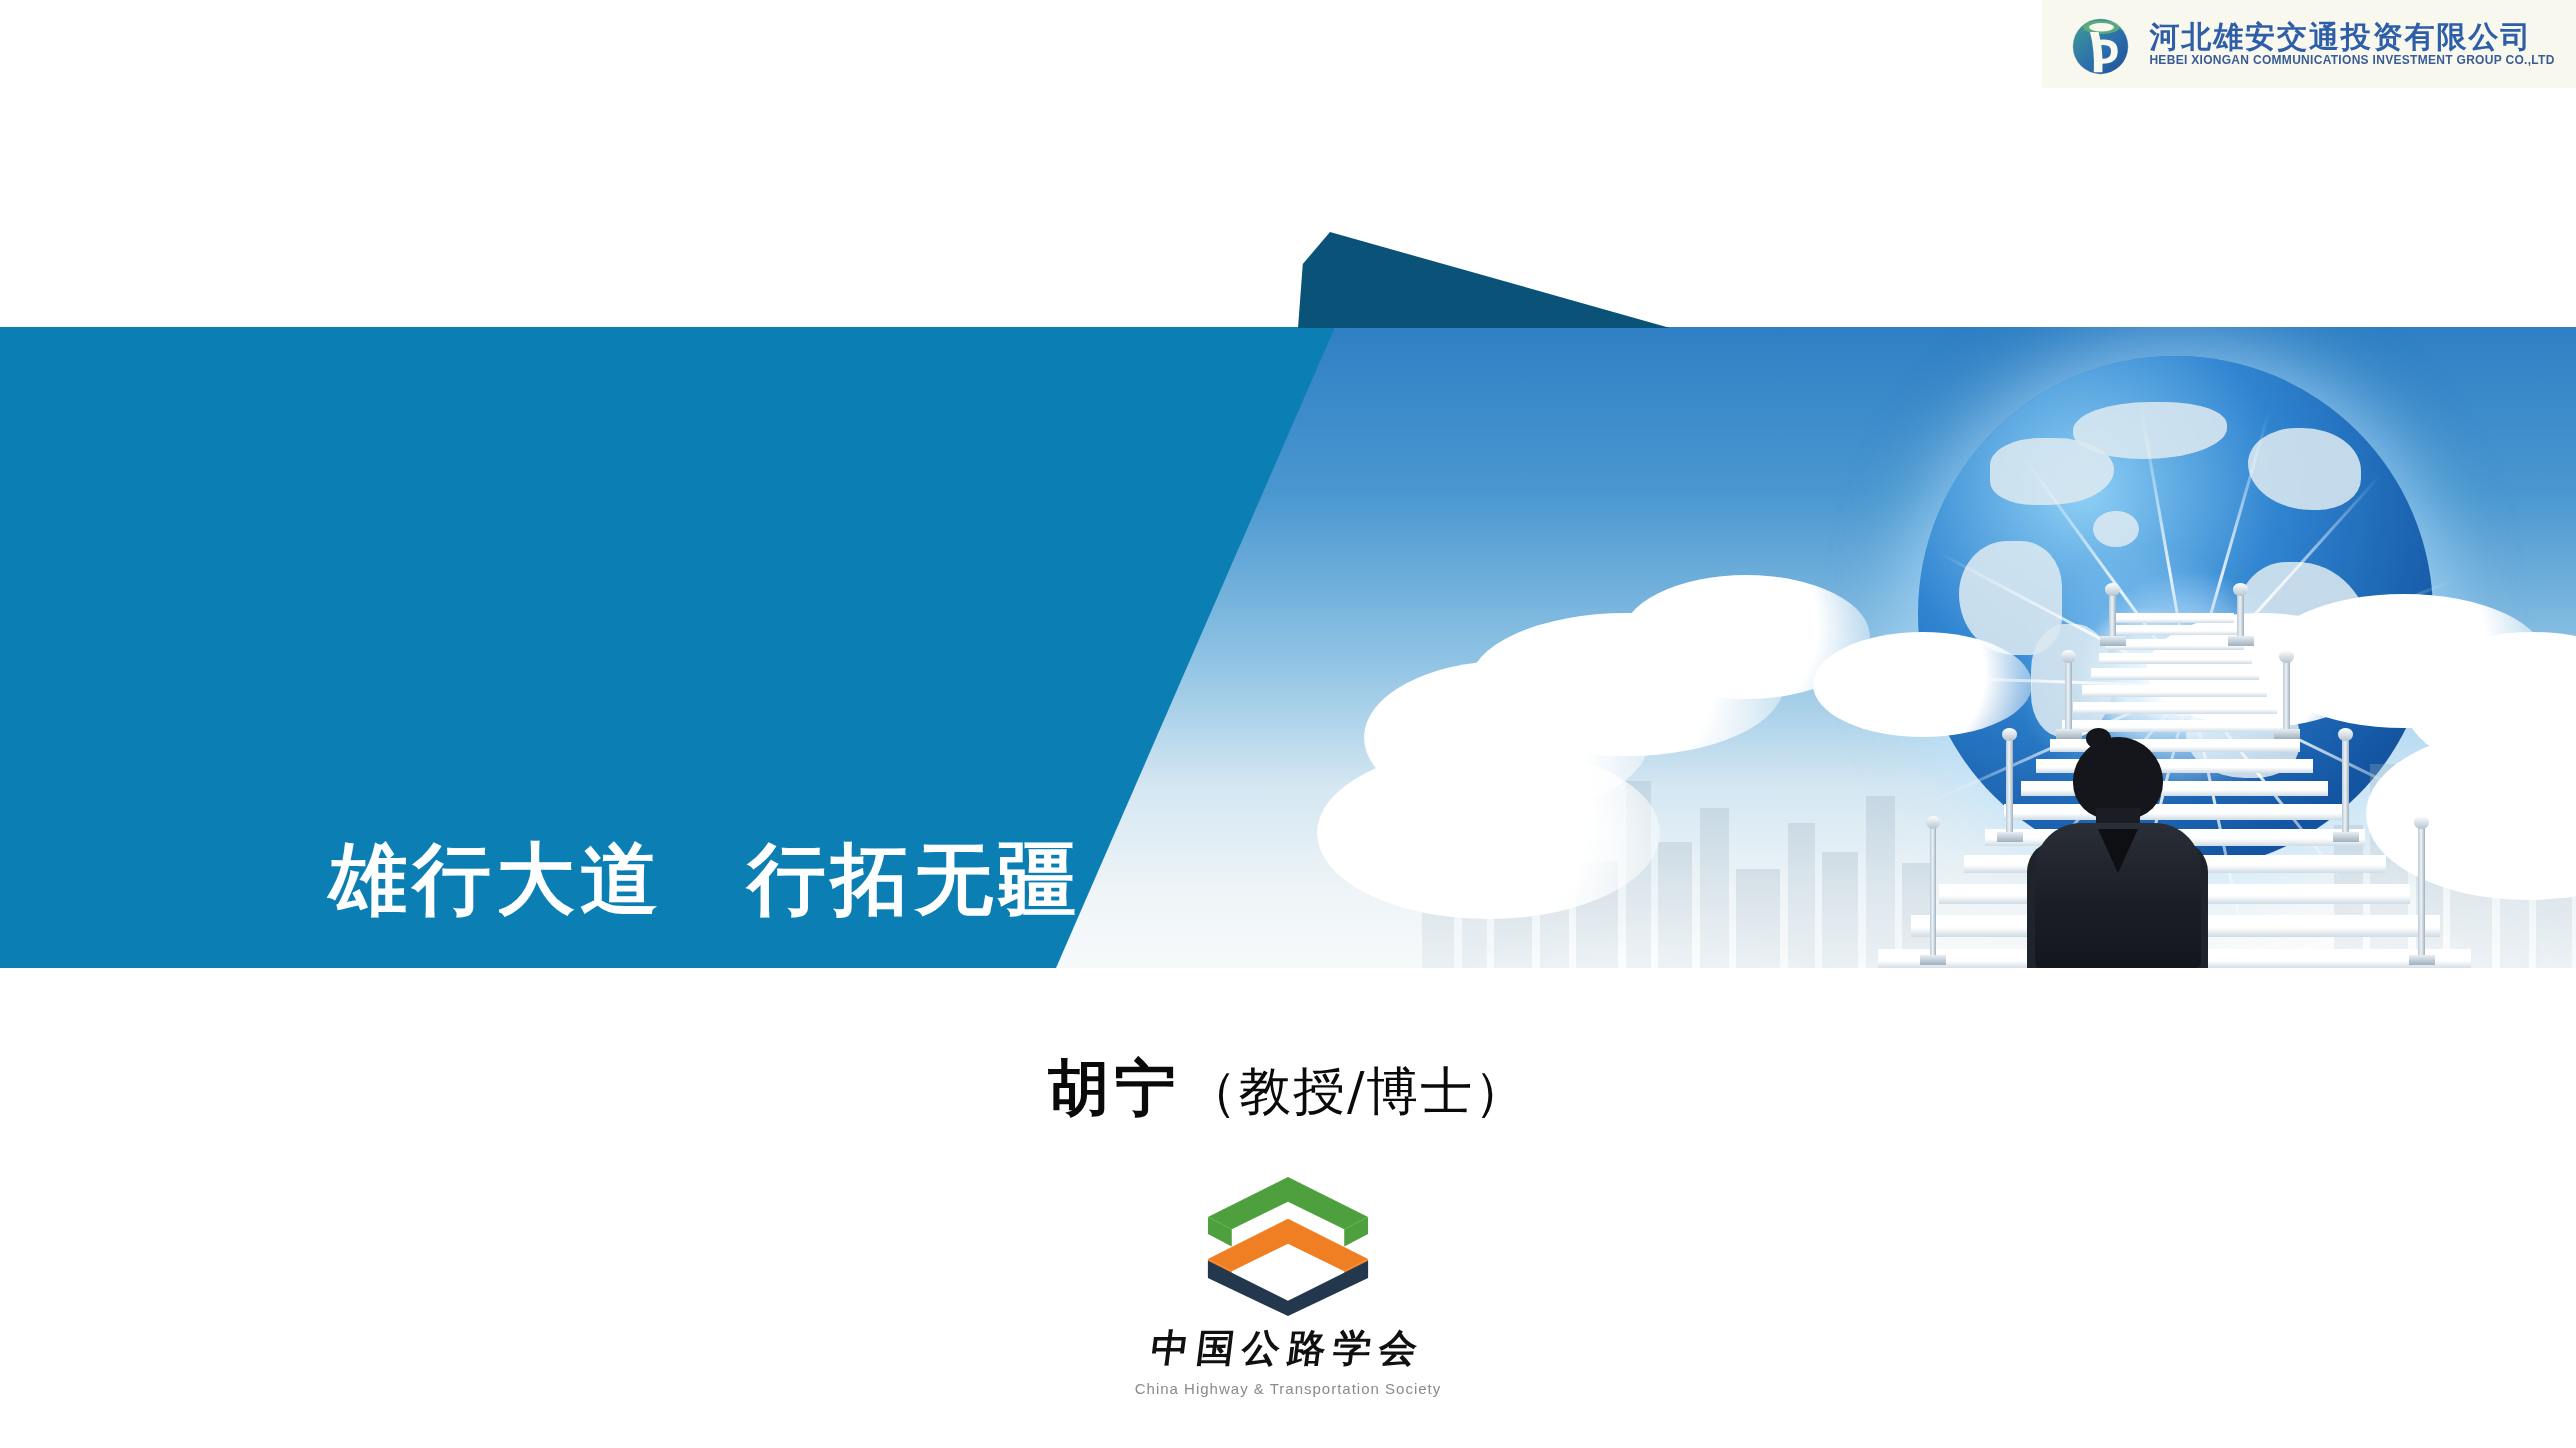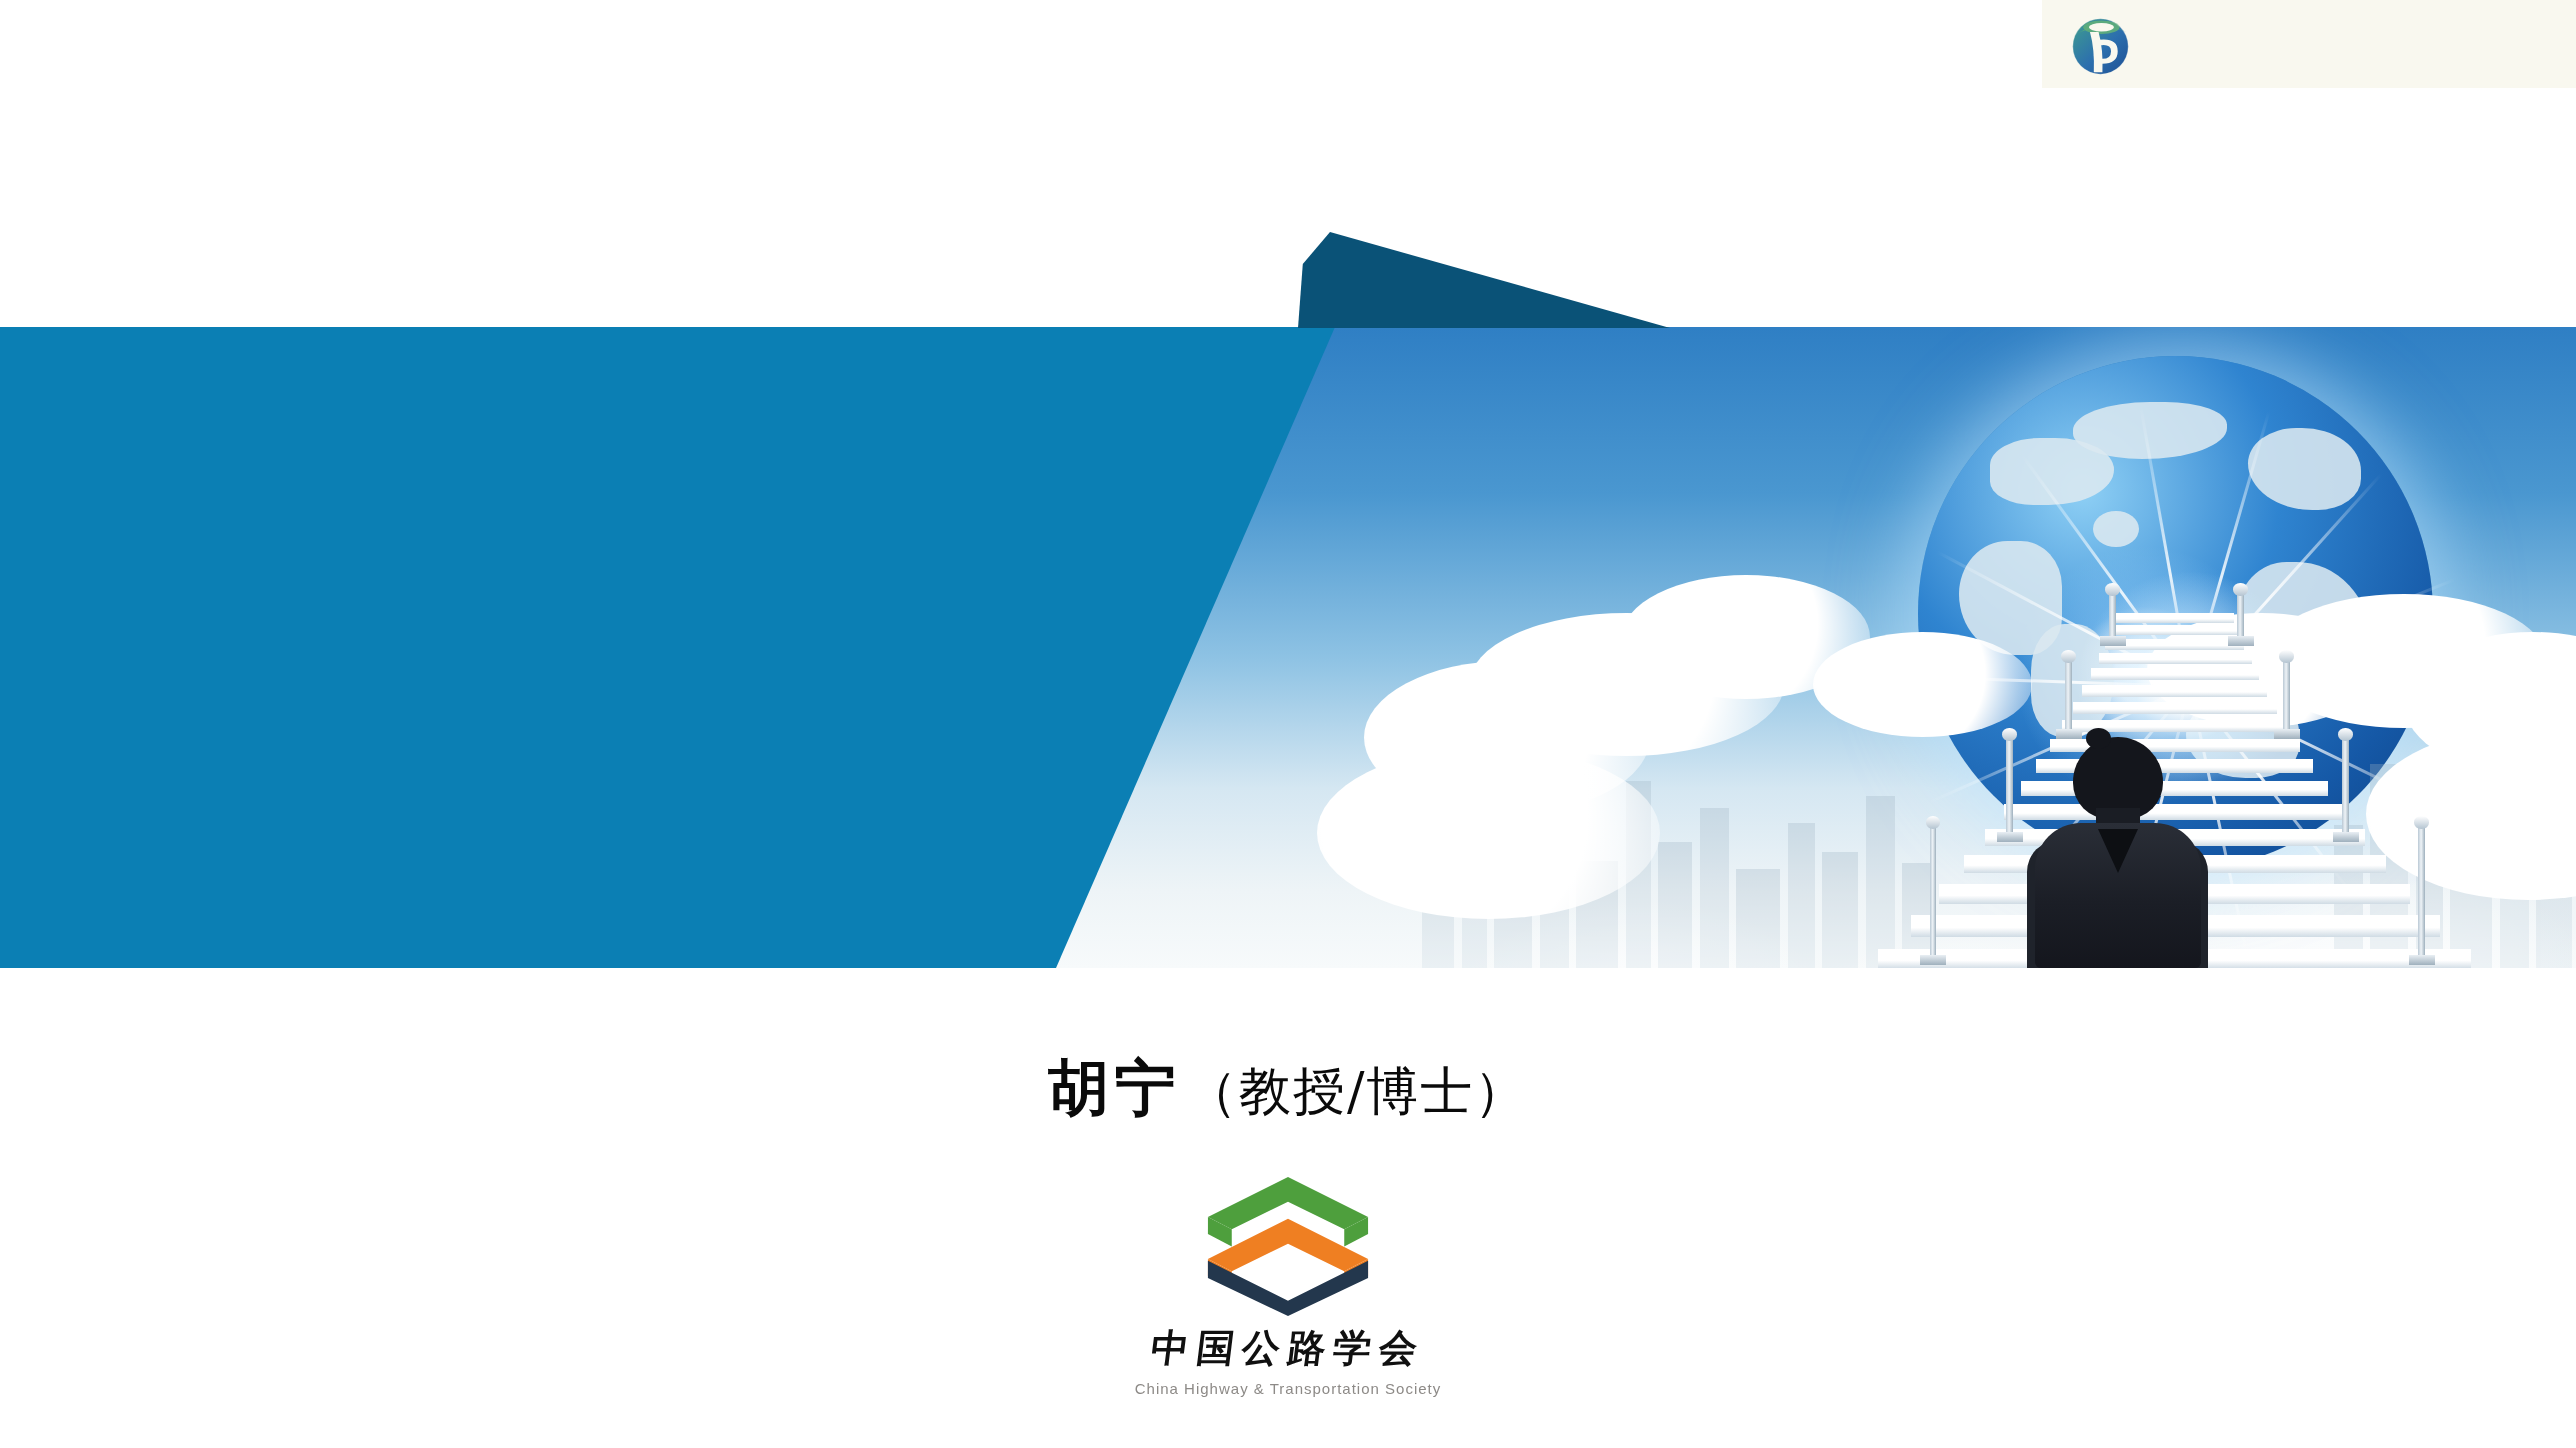--- a/index.html
+++ b/index.html
@@ -165,20 +165,24 @@
       </defs>
       <circle cx="37" cy="37" r="29" fill="url(#gA)"></circle>
       <path d="M12 24 Q37 8 64 22 Q52 16 37 17 Q22 18 12 24 Z" fill="url(#gB)"></path>
       <ellipse cx="38" cy="17" rx="19" ry="7" fill="#5fae7a" opacity=".9"></ellipse>
       <ellipse cx="38" cy="17" rx="13" ry="4.4" fill="#f9f8ef"></ellipse>
       <path d="M26 22 Q31 40 30 64 L39 64 Q40 40 35 22 Z" fill="#f9f8ef"></path>
       <path d="M36 30 Q55 28 55 42 Q55 55 39 55 Q31 55 30 46 Q32 50 39 50 Q48 50 48 42 Q48 34 36 36 Z" fill="#f9f8ef"></path>
       <circle cx="37" cy="37" r="29" fill="none" stroke="#f9f8ef" stroke-width="1.1" opacity=".35"></circle>
     </svg>
   </div>
+  <div class="wordmark">
+    <div class="cn">河北雄安交通投资有限公司</div>
+    <div class="en">HEBEI XIONGAN COMMUNICATIONS INVESTMENT GROUP CO.,LTD</div>
+  </div>
 </div>
 
 <div id="hero">
 
   <div id="hero-photo">
 
     <div id="globe">
       <div class="cont" style="left:14%;top:16%;width:24%;height:13%;border-radius:46% 54% 60% 40%;"></div>
       <div class="cont" style="left:30%;top:9%;width:30%;height:11%;border-radius:50% 40% 55% 45%;"></div>
       <div class="cont" style="left:64%;top:14%;width:22%;height:16%;border-radius:45% 55% 40% 60%;"></div>
@@ -299,20 +303,21 @@
       <div class="neck"></div>
       <div class="shoulderL"></div>
       <div class="shoulderR"></div>
       <div class="body"></div>
       <div class="collar"></div>
     </div>
   </div>
 
   <div id="hero-blue"></div>
 
+  <div id="hero-title">雄行大道　行拓无疆</div>
 
 </div>
 
 <div id="hero-wedge"></div>
 
 <div id="presenter">
   <span class="pname">胡宁</span>
   <span class="ptitle">（教授/博士）</span>
 </div>
 

